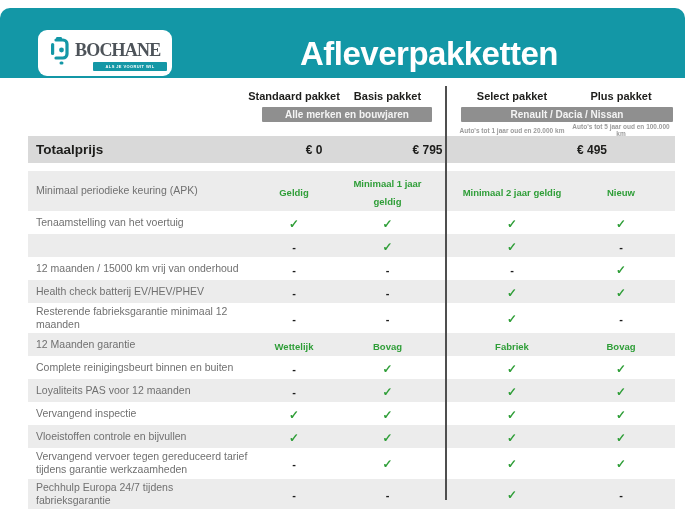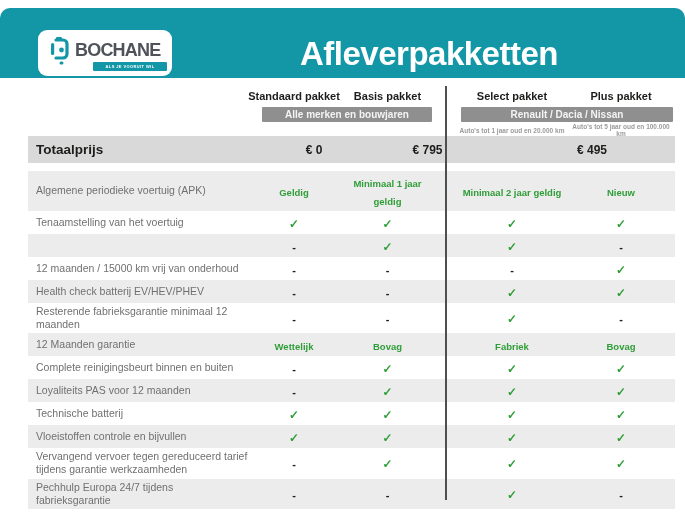--- a/index.html
+++ b/index.html
@@ -11,21 +11,21 @@
     --cols:220px 92px 95px 22px 110px 108px;
   }
   *{margin:0;padding:0;box-sizing:border-box;}
   body{background:#fff;font-family:"Liberation Sans",sans-serif;}
   .page{position:relative;width:685px;height:514px;background:#fff;overflow:hidden;}
 
   
   .header-band{position:absolute;left:0;right:0;top:8px;height:70px;background:var(--teal);border-radius:10px 10px 0 0;}
   .logo-card{position:absolute;left:38px;top:22px;width:134px;height:46px;background:#fff;border-radius:9px;display:flex;align-items:center;padding-left:12px;}
   .logo-icon{width:20px;height:32px;flex:0 0 auto;}
-  .logo-name{font-size:18px;font-weight:bold;color:#4d5359;letter-spacing:-0.8px;margin-left:5px;margin-top:-6px;}
+  .logo-name{font-size:18px;font-weight:bold;color:#4d5359;letter-spacing:-0.8px;margin-left:5px;margin-top:-6px;font-family:Liberation Serif, serif;}
   .logo-tagline{position:absolute;right:5px;bottom:5px;height:9px;width:74px;background:var(--teal);border-radius:1px;color:#fff;font-size:4px;font-weight:bold;text-align:center;line-height:9px;letter-spacing:0.4px;}
   .page-title{position:absolute;left:185px;right:12px;top:27px;text-align:center;color:#fff;font-size:33px;font-weight:800;letter-spacing:-0.5px;}
 
   
   .table{position:absolute;left:28px;top:86px;width:647px;}
   .grid-row{display:grid;grid-template-columns:var(--cols);align-items:center;}
   .cell{text-align:center;}
   .c1{grid-column:2;} .c2{grid-column:3;} .c3{grid-column:5;} .c4{grid-column:6;}
   .header-row{height:20px;}
   .pkg{font-size:11px;font-weight:bold;color:#1d1d1b;}
@@ -91,21 +91,21 @@
     <div class="grid-row price-row">
       <div class="total-label">Totaalprijs</div>
       <div class="cell price c1">€ 0</div>
       <div class="cell price c2">€ 795</div>
       <div class="cell price c3">€ 495</div>
       <div class="cell price c4">€ 995</div>
     </div>
 
     <div class="rows">
         <div class="grid-row feature-row">
-          <div class="label-cell">Algemene periodieke voertuig (APK)</div>
+          <div class="label-cell">Minimaal periodieke keuring (APK)</div>
           <div class="cell c1"><span class="green-text">Geldig</span></div>
           <div class="cell c2"><span class="green-text">Minimaal 1 jaar geldig</span></div>
           <div class="cell c3"><span class="green-text">Minimaal 2 jaar geldig</span></div>
           <div class="cell c4"><span class="green-text">Nieuw</span></div>
         </div>
         <div class="grid-row feature-row">
           <div class="label-cell">Tenaamstelling van het voertuig</div>
           <div class="cell c1"><span class="check">✓</span></div>
           <div class="cell c2"><span class="check">✓</span></div>
           <div class="cell c3"><span class="check">✓</span></div>
@@ -153,21 +153,21 @@
           <div class="cell c4"><span class="check">✓</span></div>
         </div>
         <div class="grid-row feature-row">
           <div class="label-cell">Loyaliteits PAS voor 12 maanden</div>
           <div class="cell c1"><span class="dash">-</span></div>
           <div class="cell c2"><span class="check">✓</span></div>
           <div class="cell c3"><span class="check">✓</span></div>
           <div class="cell c4"><span class="check">✓</span></div>
         </div>
         <div class="grid-row feature-row">
-          <div class="label-cell">Technische batterij</div>
+          <div class="label-cell">Vervangend inspectie</div>
           <div class="cell c1"><span class="check">✓</span></div>
           <div class="cell c2"><span class="check">✓</span></div>
           <div class="cell c3"><span class="check">✓</span></div>
           <div class="cell c4"><span class="check">✓</span></div>
         </div>
         <div class="grid-row feature-row">
           <div class="label-cell">Vloeistoffen controle en bijvullen</div>
           <div class="cell c1"><span class="check">✓</span></div>
           <div class="cell c2"><span class="check">✓</span></div>
           <div class="cell c3"><span class="check">✓</span></div>

